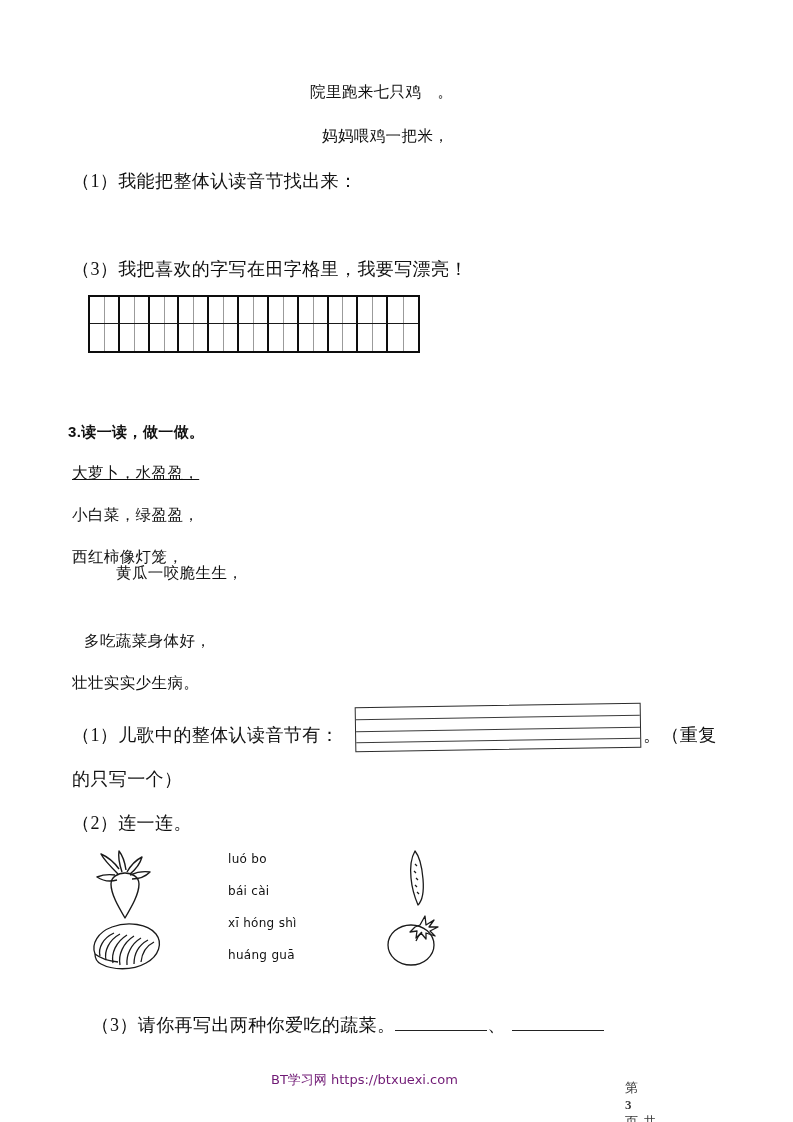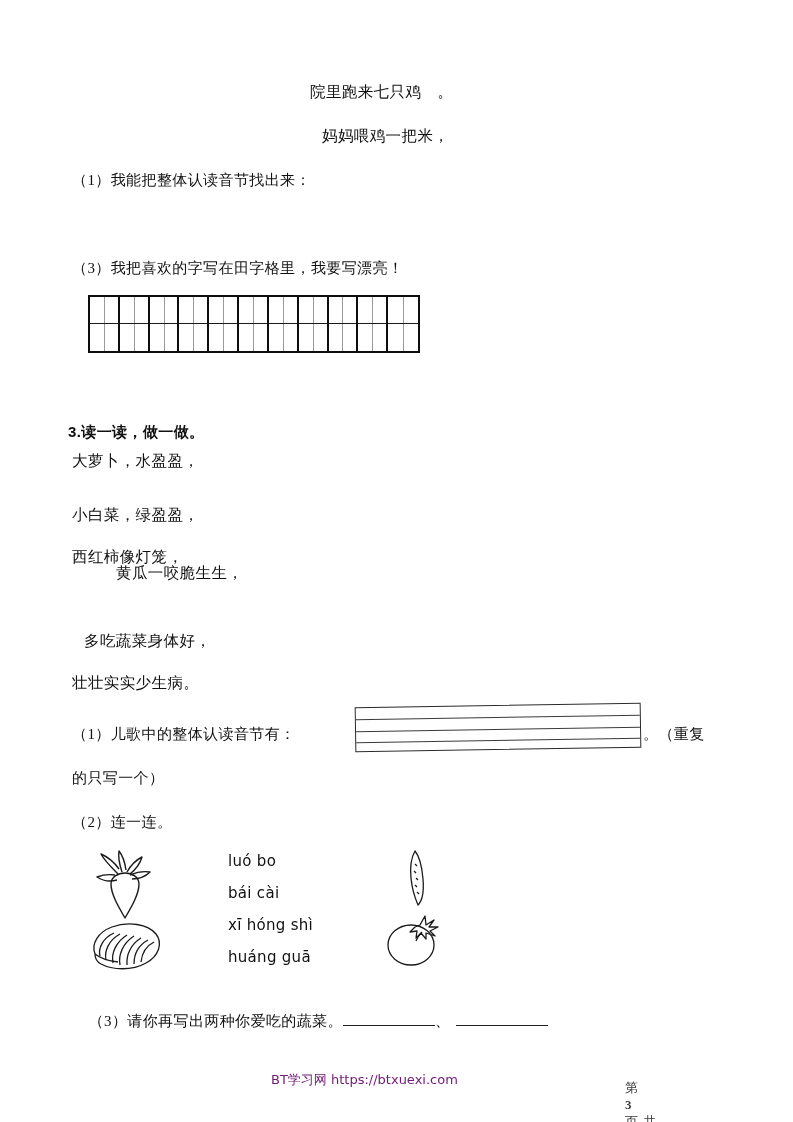--- a/index.html
+++ b/index.html
@@ -30,21 +30,21 @@
     font-size: 15.5px;
     line-height: 1.2;
     white-space: pre;
     color: #111;
     letter-spacing: .4px;
   }
   .centered-verse {
     font-size: 15.5px;
   }
   .qline {
-    font-size: 15px;
+    font-size: 18px;
     text-align: right;
   }
   .bold-head {
     font-weight: bold;
     font-size: 15px;
     font-family: "Liberation Sans", "DejaVu Sans", sans-serif;
   }
   .verse {
     font-size: 15.5px;
   }
@@ -91,21 +91,21 @@
     left: 0; right: 0;
     height: 0;
     border-top: 1.3px solid #3a3a3a;
   }
 
   
   .match-area { position: absolute; }
   .pinyin {
     position: absolute;
     font-family: "DejaVu Sans", "Liberation Sans", sans-serif;
-    font-size: 15px;
+    font-size: 12px;
     color: #111;
     white-space: pre;
     letter-spacing: .3px;
   }
   .veg { position: absolute; }
 
   
   .blank {
     display: inline-block;
     border-bottom: 1.4px solid #222;
@@ -163,21 +163,21 @@
       <div class="tz-cell row2"></div>
       <div class="tz-cell row2"></div>
       <div class="tz-cell row2"></div>
       <div class="tz-cell row2"></div>
       <div class="tz-cell row2"></div>
       <div class="tz-cell row2 lastcol"></div>
     </div>
 
   <div class="line bold-head" style="left:68px; top:423px;">3.读一读，做一做。</div>
 
-  <div class="line verse" style="left:72px; top:452px;">大萝卜，水盈盈，</div>
+  <div class="line verse" style="left:72px; top:464px;text-decoration:underline;">大萝卜，水盈盈，</div>
   <div class="line verse" style="left:72px; top:506px;">小白菜，绿盈盈，</div>
   <div class="line verse" style="left:72px; top:548px;">西红柿像灯笼，</div>
   <div class="line verse" style="left:72px; top:564px;margin-left:44px;">黄瓜一咬脆生生，</div>
   <div class="line verse" style="left:84px; top:632px;">多吃蔬菜身体好，</div>
   <div class="line verse" style="left:72px; top:674px;text-align:right;">壮壮实实少生病。</div>
 
   <div class="line qline" style="left:72px; top:725px;">（1）儿歌中的整体认读音节有：</div>
 
   <div class="sixian-wrap" style="left:355px; top:705px;">
     <div class="sixian" id="sixian" style="width:286px; height:45px;">

